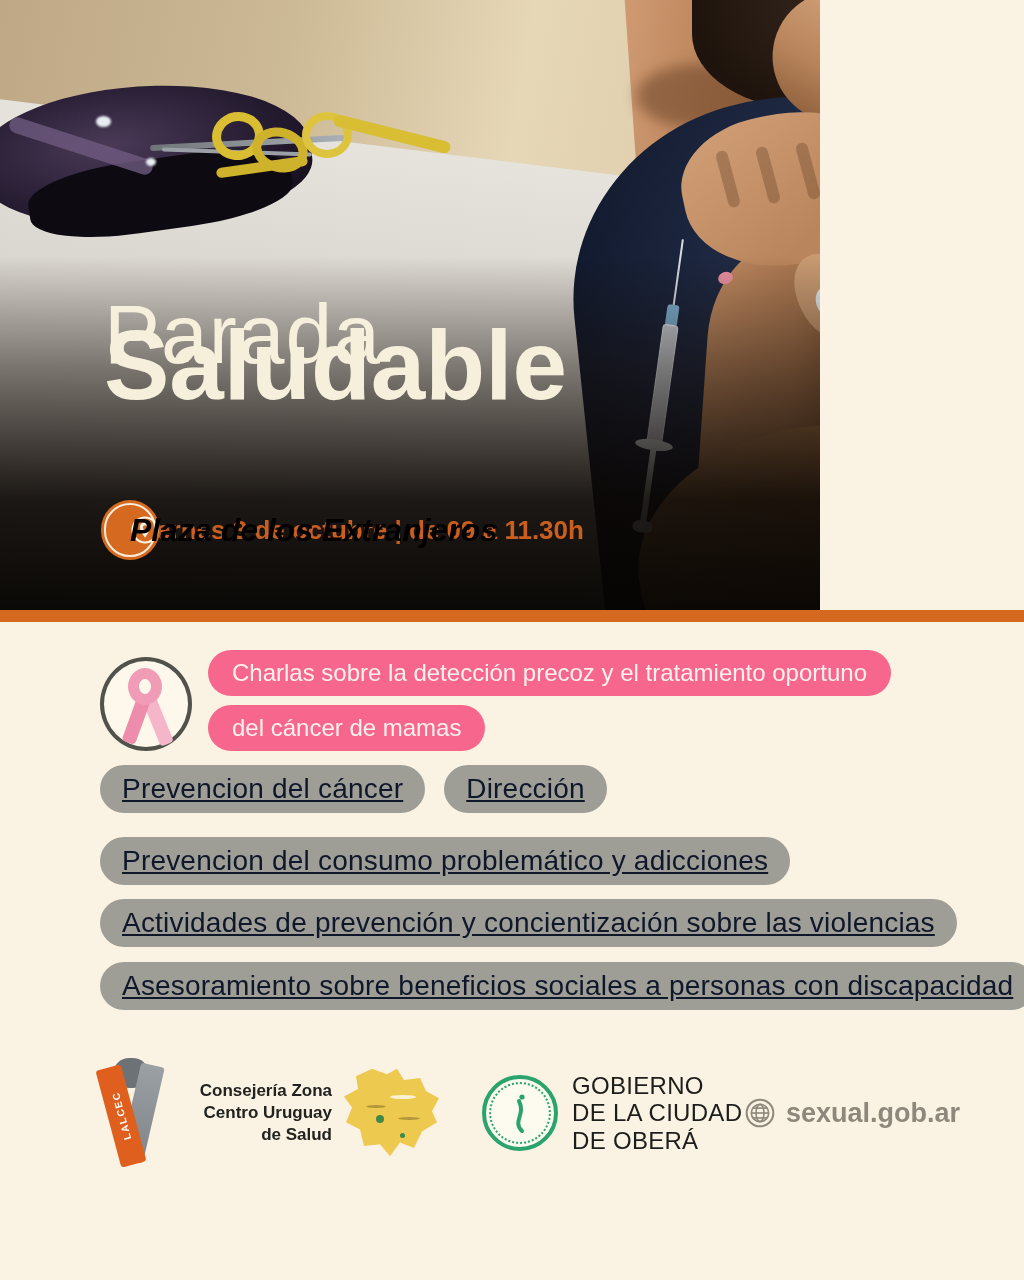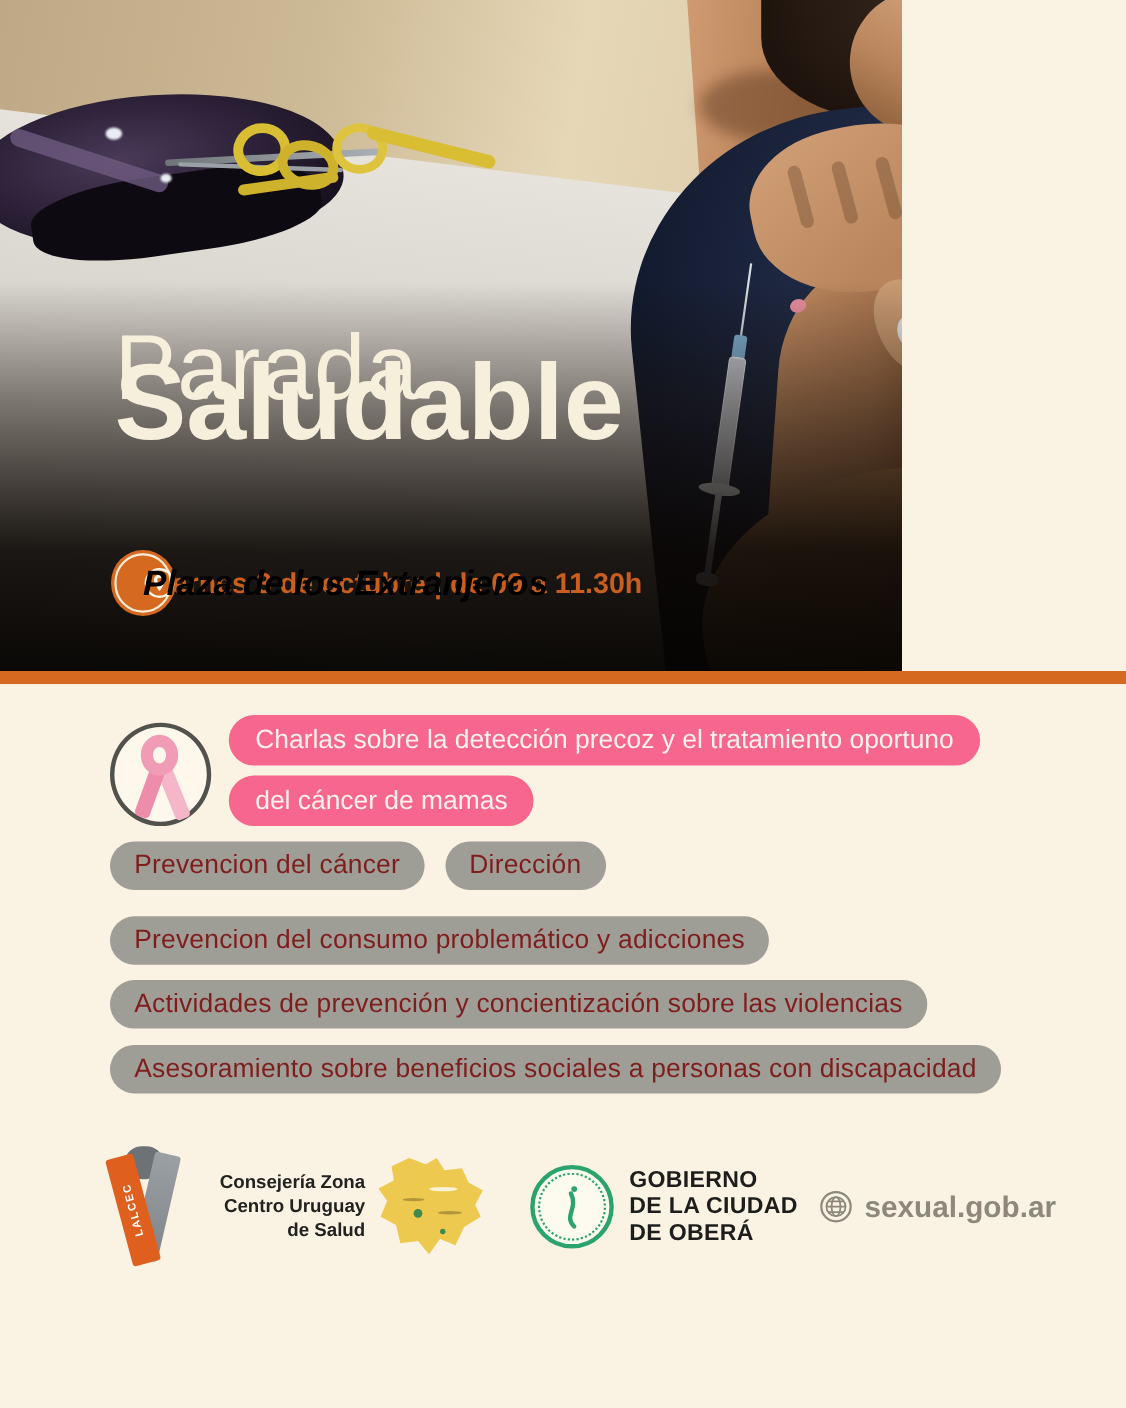--- a/index.html
+++ b/index.html
@@ -90,21 +90,21 @@
   .ribbon-circle { position:relative; flex:none; width:92px; height:94px; border:4px solid #52524c;
                    border-radius:50%; background:#fdf8eb; }
   .ribbon-circle span { position:absolute; }
   .rb-loop { left:24px; top:7px; width:34px; height:37px; border:11px solid #f19cb7; border-radius:50%; }
   .rb-tail-r { left:47px; top:35px; width:14px; height:50px; background:#f6b6ca; transform:rotate(-22deg); border-radius:4px; }
   .rb-tail-l { left:25px; top:37px; width:14px; height:46px; background:#ee8cab; transform:rotate(20deg); border-radius:4px; }
   .highlight-pills { margin-left:16px; margin-top:2px; display:flex; flex-direction:column; gap:9px; align-items:flex-start; }
   .pill { white-space:nowrap; border-radius:26px; }
   .pill-pink { background:#f7678d; color:#fdf1ee; font-size:24px; padding:9px 24px; }
   .tag-row { display:flex; gap:19px; margin-left:100px; }
-  .pill-gray { background:#9e9d96; color:#7f1d1d; font-size:24px; padding:8px 22px; letter-spacing:.2px; }
+  .pill-gray { background:#9e9d96; color:#0f172a; font-size:28px; padding:8px 22px; letter-spacing:.2px;text-decoration:underline; }
   .mt-a { margin-top:14px; } .mt-b { margin-top:24px; } .mt-c { margin-top:26px; } .mt-d { margin-top:14px; } .mt-e { margin-top:15px; }
 
   
   .footer { position:relative; display:flex; align-items:center; margin:50px 0 0 100px; width:860px; }
   .lalcec { position:relative; flex:none; width:70px; height:106px; }
   .lalcec span { position:absolute; }
   .lc-knot { left:14px; top:-2px; width:34px; height:30px; background:#6d7276; border-radius:45%; }
   .lc-gray { left:30px; top:4px; width:24px; height:98px; background:linear-gradient(#9aa0a4,#7e8488); transform:rotate(13deg); border-radius:3px; }
   .lc-orange { left:8px; top:6px; width:26px; height:100px; background:#df5f1e; transform:rotate(-15deg); border-radius:3px;
                display:flex; align-items:center; justify-content:center; }
@@ -114,21 +114,21 @@
          clip-path:polygon(30% 2%,45% 8%,55% 2%,62% 14%,78% 12%,84% 26%,97% 34%,90% 48%,95% 60%,80% 70%,72% 88%,58% 82%,48% 97%,38% 84%,22% 86%,18% 68%,4% 60%,10% 44%,2% 32%,16% 24%,14% 10%); }
   .map i { position:absolute; border-radius:50%; }
   .mp1 { left:34px; top:48px; width:8px; height:8px; background:#3f8a4b; }
   .mp2 { left:58px; top:66px; width:5px; height:5px; background:#3f8a4b; }
   .mp3 { left:48px; top:28px; width:26px; height:4px; background:rgba(255,255,255,.75); border-radius:2px; }
   .mp4 { left:24px; top:38px; width:20px; height:3px; background:rgba(120,100,40,.5); border-radius:2px; }
   .mp5 { left:56px; top:50px; width:22px; height:3px; background:rgba(120,100,40,.5); border-radius:2px; }
   .obera-seal { position:relative; flex:none; margin-left:40px; width:76px; height:76px; border:4px solid #2aa36c;
                 border-radius:50%; background:#fdfaf0; }
   .obera-seal::before { content:""; position:absolute; inset:3px; border:2px dotted #2aa36c; border-radius:50%; }
-  .gobierno { margin-left:14px; font-weight:700; font-size:21px; line-height:1.15; color:#1d1d1b; letter-spacing:.3px; }
+  .gobierno { margin-left:14px; font-weight:400; font-size:24px; line-height:1.15; color:#1d1d1b; letter-spacing:.3px; }
   .site { margin-left:auto; display:flex; align-items:center; gap:10px; color:#8d887b; font-weight:700; font-size:27px; }
 </style>
 </head>
 <body>
 
 <div class="poster">
 
   <div class="photo">
     <span class="bed"></span>
     <span class="bag"></span>

